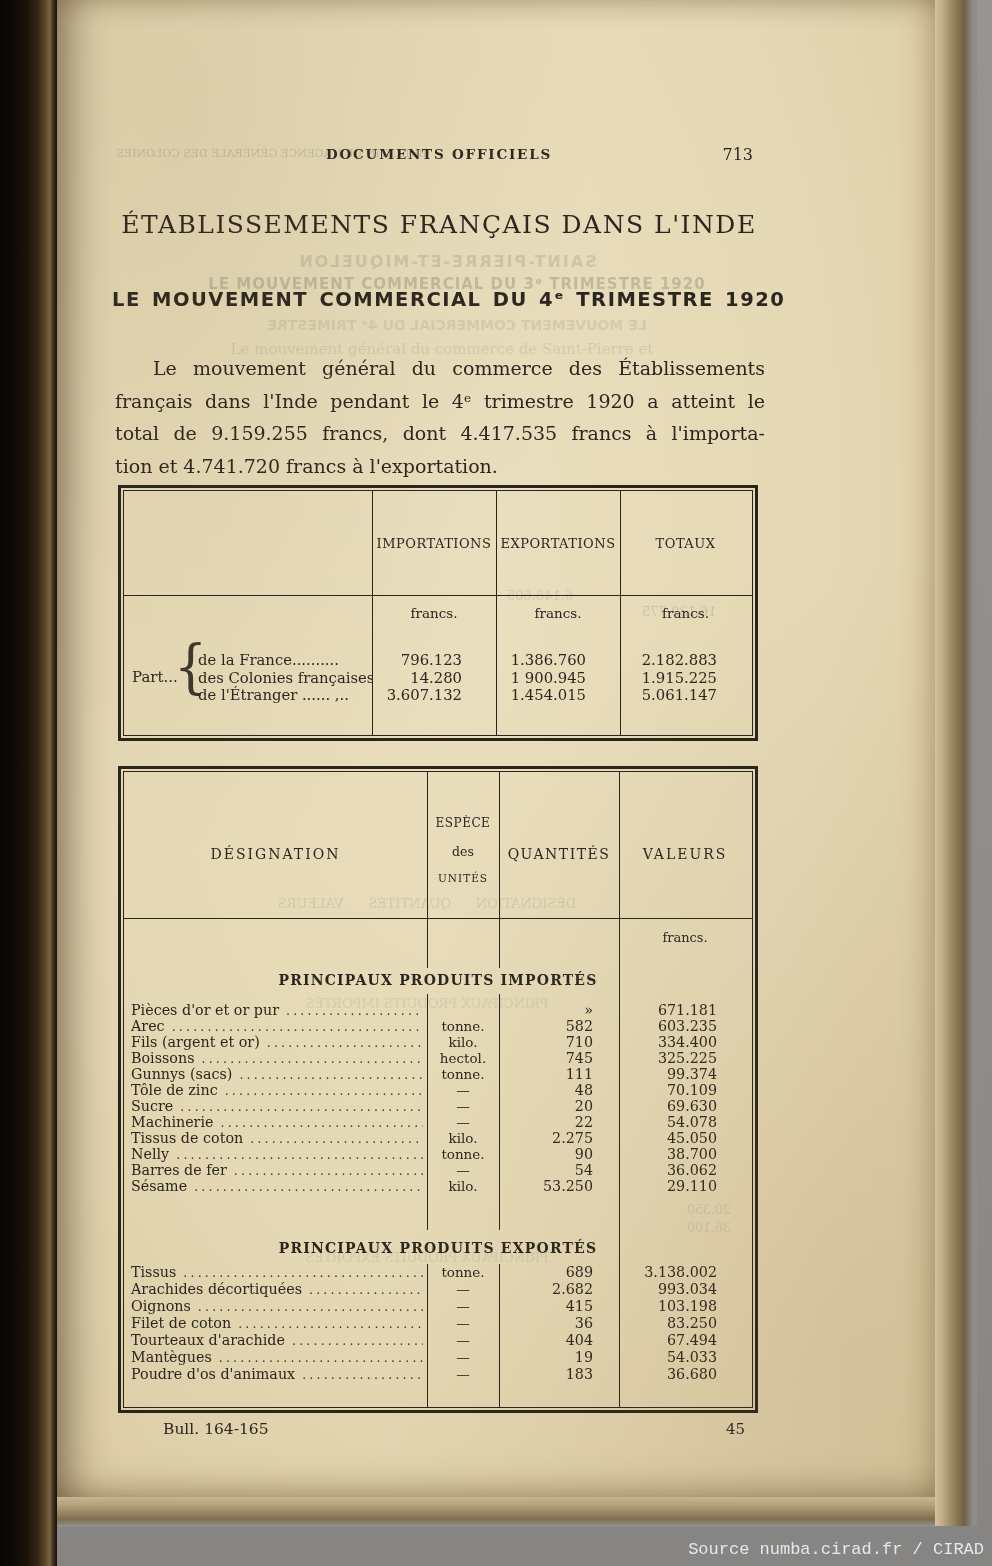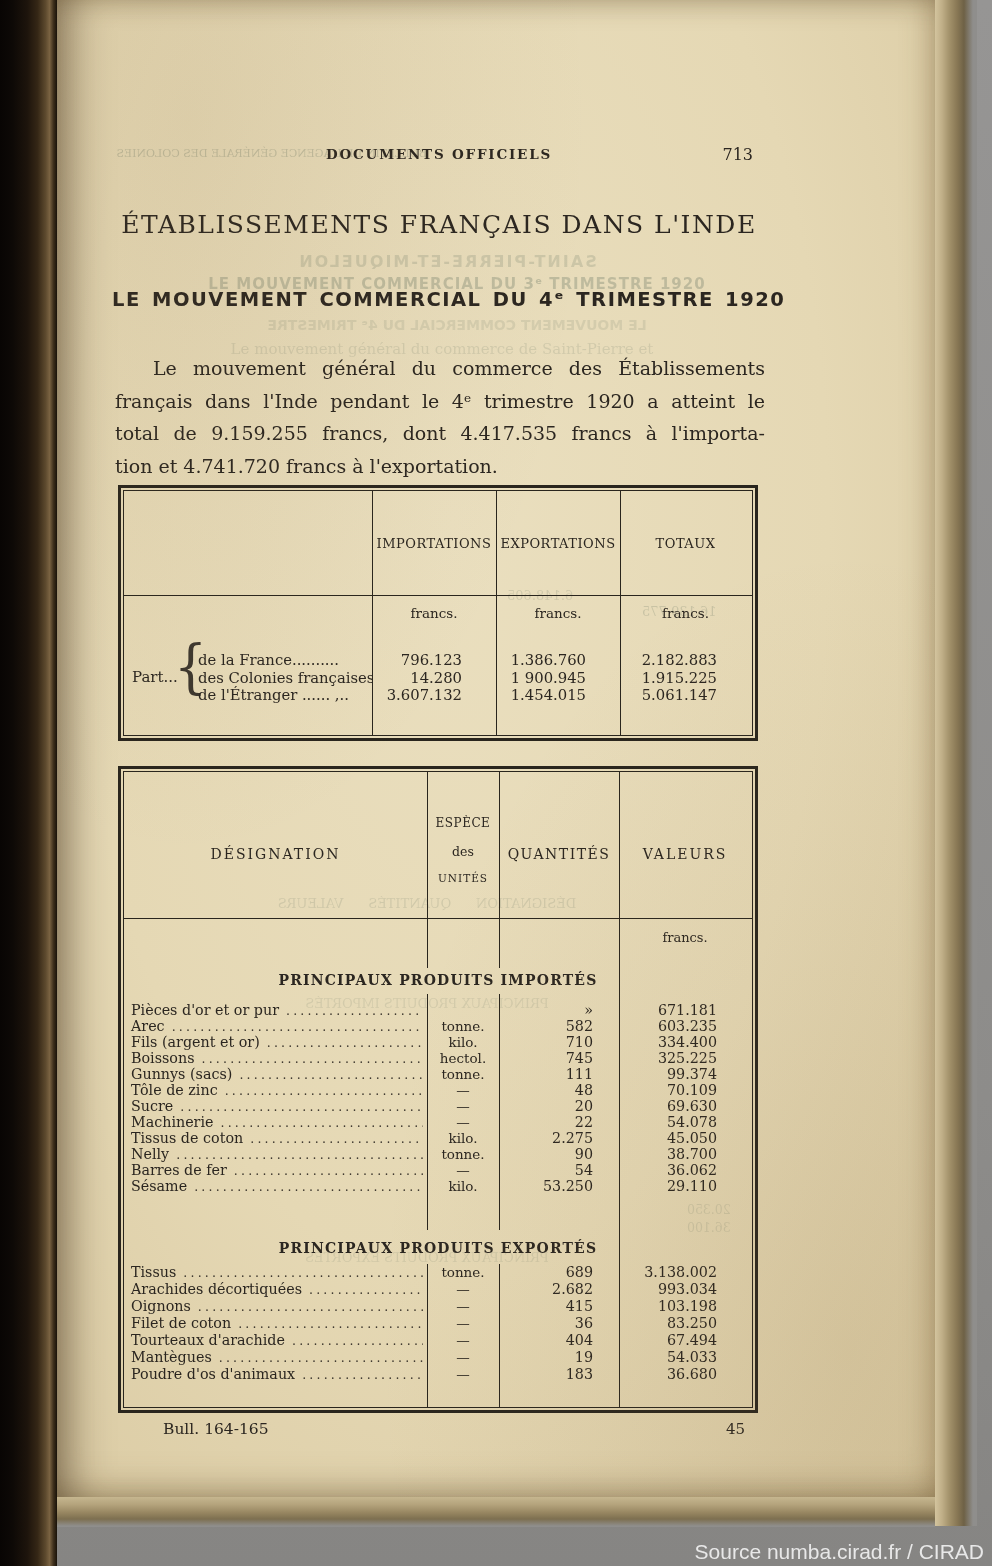--- a/index.html
+++ b/index.html
@@ -122,21 +122,21 @@
   .t2qty { text-align: right; padding-right: 26px; }
   .t2val { text-align: right; padding-right: 34px; }
   .dotlead { flex: 1; overflow: hidden; white-space: nowrap; letter-spacing: 3.2px;
     font-size: 12.5px; margin: 0 4px 0 7px; opacity: .9; }
 
   
   .page-footer { position: absolute; left: 58px; top: 1420px; width: 648px; height: 20px; }
   .pf-left { position: absolute; left: 48px; font-size: 15.5px; }
   .pf-right { position: absolute; right: 18px; font-size: 15px; }
   .source { position: absolute; right: 8px; top: 1540px;
-    font-family: Liberation Sans, sans-serif; font-size: 21px; color: #e8e8e8; }
+    font-family: Liberation Mono, monospace; font-size: 17px; color: #e8e8e8; }
 
   
   .bleed { position: absolute; pointer-events: none; white-space: pre; color: #61705f;
     font-family: "DejaVu Serif", serif; }
   .mir { transform: scaleX(-1); }
   .b0 { left: 90px;  top: 147px;  width: 280px; font-size: 11px;  opacity: .28; text-align: center; filter: blur(.4px); }
   .b1 { left: 170px; top: 252px;  width: 440px; font-size: 16px;  opacity: .20; text-align: center; filter: blur(.5px);
         font-family: "DejaVu Sans", sans-serif; font-weight: bold; letter-spacing: 2px; }
   .b2 { left: 110px; top: 275px;  width: 580px; font-size: 15px;  opacity: .30; text-align: center; filter: blur(.4px);
         font-family: "DejaVu Sans", sans-serif; font-weight: bold; letter-spacing: 1px; }

